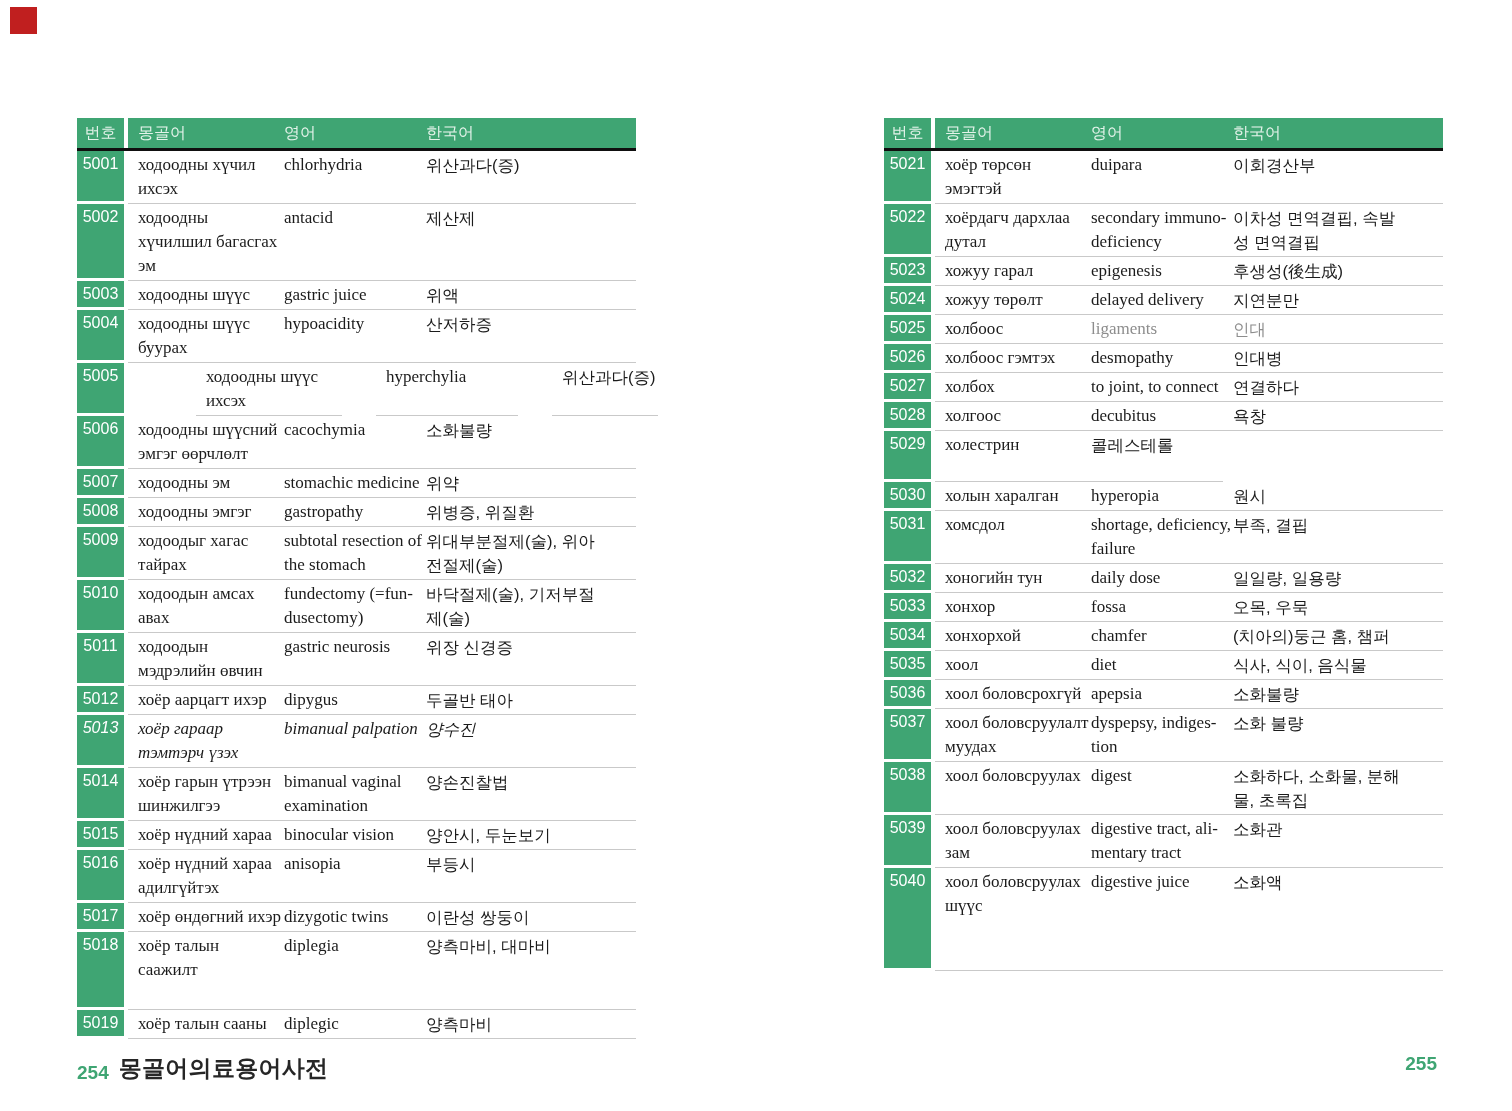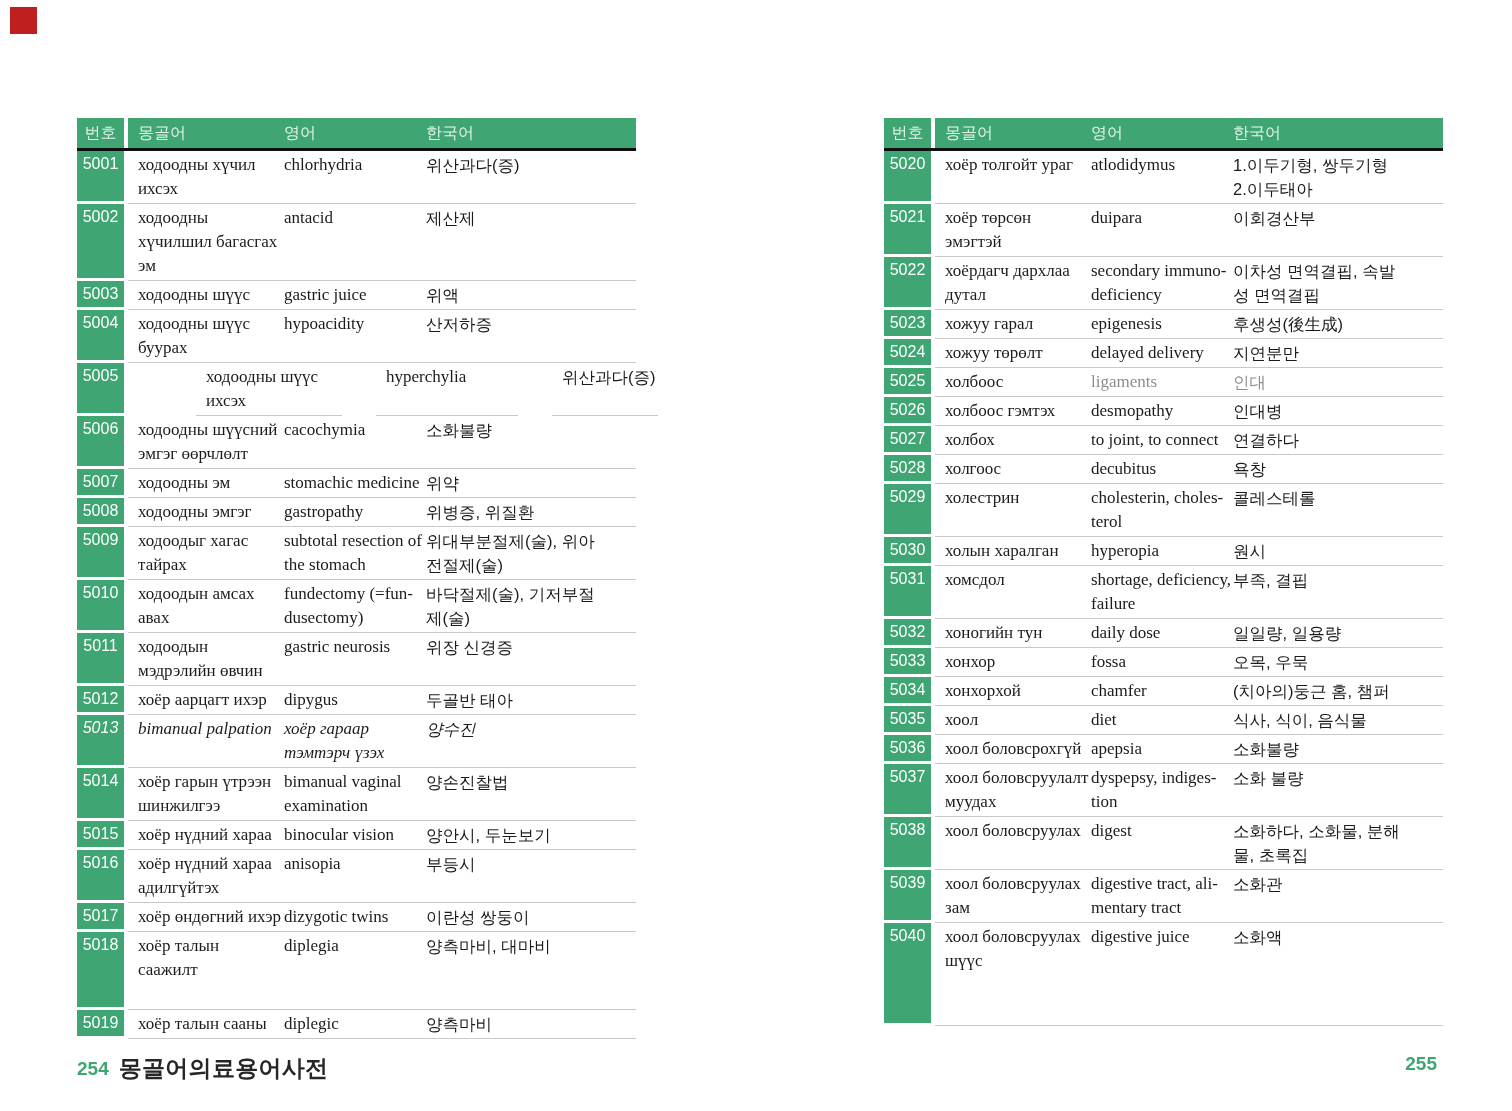--- a/index.html
+++ b/index.html
@@ -33,21 +33,21 @@
   }
   .txt-cell {
     border-bottom:1px solid var(--sep);
     padding:2px 2px 2px 10px; font-size:17px; line-height:24px;
     white-space:pre; overflow:visible; color:#1b1b1b;
   }
   .serif { font-family:"Liberation Serif","DejaVu Serif",serif; }
   .ko { font-family:"Liberation Sans","DejaVu Sans",sans-serif; font-size:16.5px; }
   .muted { color:#8d8d8d; }
 
-  .page-footer { position:absolute; top:1053px; display:flex; align-items:center; gap:10px; }
+  .page-footer { position:absolute; top:1053px; display:flex; align-items:flex-end; gap:10px; }
   .page-footer.fl { left:77px; }
   .page-footer.fr { left:884px; width:553px; justify-content:flex-end; }
   .page-num { color:var(--green); font-size:19px; font-weight:bold; }
   .book-title { color:#262626; font-size:23px; font-weight:bold; letter-spacing:0.3px; }
 </style>
 </head>
 <body style="--green: #3fa573; --red: #c01f1f; --sep: #c9c9c9;">
 
 <div class="corner-marker"></div>
 
@@ -152,23 +152,23 @@
     <div class="trow" style="min-height: 28px;">
       <div class="cell num-cell">5012</div>
       <div class="gap"></div>
       <div class="cell txt-cell serif">хоёр аарцагт ихэр</div>
       <div class="cell txt-cell serif">dipygus</div>
       <div class="cell txt-cell ko">두골반 태아</div>
     </div>
     <div class="trow" style="min-height: 51px; font-style: italic;">
       <div class="cell num-cell">5013</div>
       <div class="gap"></div>
-      <div class="cell txt-cell serif">bimanual palpation</div>
       <div class="cell txt-cell serif">хоёр гараар
 тэмтэрч үзэх</div>
+      <div class="cell txt-cell serif">bimanual palpation</div>
       <div class="cell txt-cell ko">양수진</div>
     </div>
     <div class="trow" style="min-height: 51px;">
       <div class="cell num-cell">5014</div>
       <div class="gap"></div>
       <div class="cell txt-cell serif">хоёр гарын үтрээн
 шинжилгээ</div>
       <div class="cell txt-cell serif">bimanual vaginal
 examination</div>
       <div class="cell txt-cell ko">양손진찰법</div>
@@ -211,28 +211,20 @@
       <div class="cell txt-cell ko">양측마비</div>
     </div>
   </section>
 <section class="dict-table right" id="table-right">
     <div class="trow thead">
       <div class="hcell numh">번호</div>
       <div class="gap"></div>
       <div class="hcell">몽골어</div>
       <div class="hcell">영어</div>
       <div class="hcell">한국어</div>
-    </div>
-    <div class="trow" style="min-height: 51px;">
-      <div class="cell num-cell">5020</div>
-      <div class="gap"></div>
-      <div class="cell txt-cell serif">хоёр толгойт ураг</div>
-      <div class="cell txt-cell serif">atlodidymus</div>
-      <div class="cell txt-cell ko">1.이두기형, 쌍두기형
-2.이두태아</div>
     </div>
     <div class="trow" style="min-height: 51px;">
       <div class="cell num-cell">5021</div>
       <div class="gap"></div>
       <div class="cell txt-cell serif">хоёр төрсөн
 эмэгтэй</div>
       <div class="cell txt-cell serif">duipara</div>
       <div class="cell txt-cell ko">이회경산부</div>
     </div>
     <div class="trow" style="min-height: 51px;">
@@ -284,22 +276,20 @@
       <div class="cell num-cell">5028</div>
       <div class="gap"></div>
       <div class="cell txt-cell serif">холгоос</div>
       <div class="cell txt-cell serif">decubitus</div>
       <div class="cell txt-cell ko">욕창</div>
     </div>
     <div class="trow" style="min-height: 51px;">
       <div class="cell num-cell">5029</div>
       <div class="gap"></div>
       <div class="cell txt-cell serif">холестрин</div>
-      <div class="cell txt-cell serif">cholesterin, choles-
-terol</div>
       <div class="cell txt-cell ko">콜레스테롤</div>
     </div>
     <div class="trow" style="min-height: 28px;">
       <div class="cell num-cell">5030</div>
       <div class="gap"></div>
       <div class="cell txt-cell serif">холын харалган</div>
       <div class="cell txt-cell serif">hyperopia</div>
       <div class="cell txt-cell ko">원시</div>
     </div>
     <div class="trow" style="min-height: 51px;">

